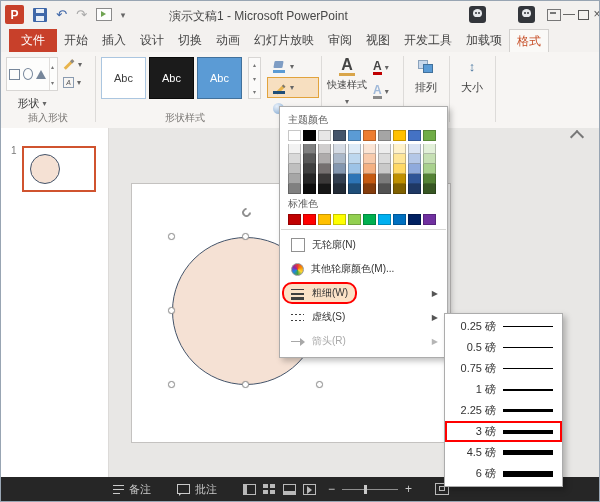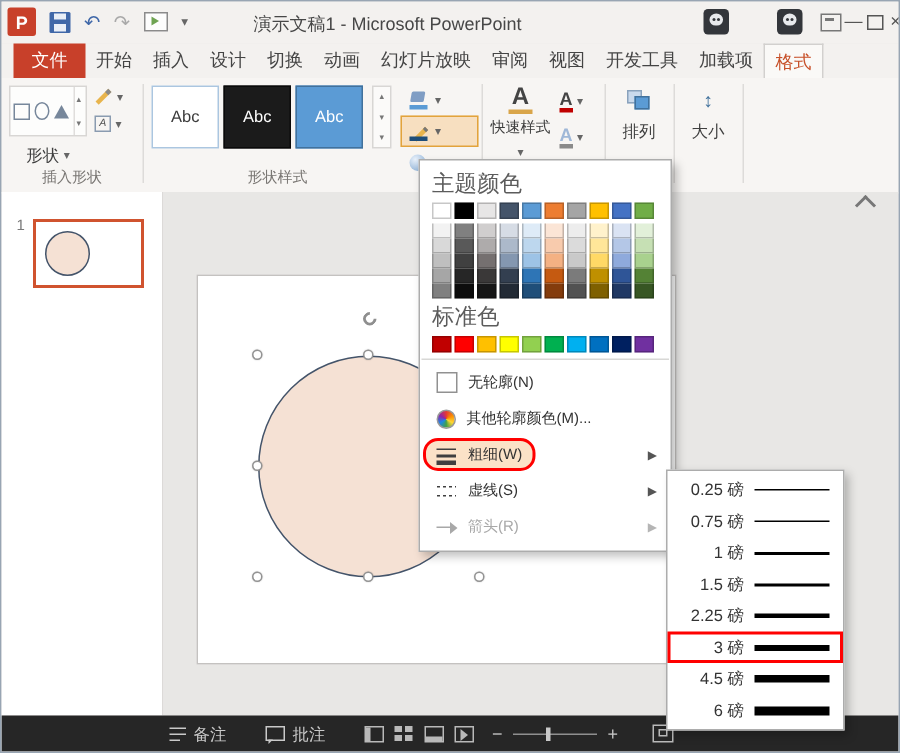--- a/index.html
+++ b/index.html
@@ -101,21 +101,21 @@
   .slide{position:absolute;left:130px;top:55px;width:318px;height:258px;background:#fff;border:1px solid #C4C2C0;}
   .shape-circle{position:absolute;left:40px;top:53px;width:148px;height:148px;border-radius:50%;background:var(--circle-fill);border:1px solid var(--circle-stroke);box-sizing:border-box;}
   .h{position:absolute;width:7px;height:7px;background:#fff;border:1px solid #939393;border-radius:50%;box-sizing:border-box;box-shadow:0 0 1px rgba(0,0,0,.25);}
   .h.tl{left:36px;top:49px}.h.tm{left:110px;top:49px}.h.tr{left:184px;top:49px}
   .h.ml{left:36px;top:123px}.h.mr{left:184px;top:123px}
   .h.bl{left:36px;top:197px}.h.bm{left:110px;top:197px}.h.br{left:184px;top:197px}
   .rot{position:absolute;left:110px;top:24px;width:9px;height:9px;border:2px solid #8F8F8F;border-radius:50%;border-top-color:transparent;transform:rotate(45deg);box-sizing:border-box;}
 
   
   .outline-menu{position:absolute;left:278px;top:105px;width:169px;background:#fff;border:1px solid #ACACAC;box-shadow:3px 3px 6px rgba(0,0,0,.25);z-index:20;padding:3px 0 4px;box-sizing:border-box;}
-  .menu-label{font-size:15px;color:#5C5C5C;padding:3px 8px;}
+  .menu-label{font-size:10px;color:#5C5C5C;padding:3px 8px;}
   .crow{display:flex;gap:2px;padding:0 8px;}
   .crow.main{margin-bottom:3px;}
   .swatch{width:13px;height:11px;border:1px solid rgba(0,0,0,.22);box-sizing:border-box;flex:none;}
   .swatch.v{height:10px;border-top:none;}
   .variant-rows{display:flex;flex-direction:column;}
   .crow.std{margin-bottom:4px;}
   .menu-sep{height:1px;background:#D8D8D6;margin:3px 1px;}
   .menu-item{position:relative;height:24px;display:flex;align-items:center;padding:0 2px;}
   .mi-box{display:inline-flex;align-items:center;gap:7px;height:22px;padding:0 7px;border:2px solid transparent;box-sizing:border-box;}
   .mi-box.hl{background:var(--menu-highlight);border-radius:10px;}
@@ -451,29 +451,29 @@
       </div>
   </div>
 
   <div class="weight-submenu">
     <div id="weight-items">
         <div class="w-item">
           <span class="w-label">0.25 磅</span>
           <span class="w-line" style="height: 1px;"></span>
         </div>
         <div class="w-item">
+          <span class="w-label">0.5 磅</span>
+          <span class="w-line" style="height: 1px;"></span>
+        </div>
+        <div class="w-item">
           <span class="w-label">0.75 磅</span>
           <span class="w-line" style="height: 1px;"></span>
         </div>
         <div class="w-item">
           <span class="w-label">1 磅</span>
-          <span class="w-line" style="height: 2px;"></span>
-        </div>
-        <div class="w-item">
-          <span class="w-label">1.5 磅</span>
           <span class="w-line" style="height: 2px;"></span>
         </div>
         <div class="w-item">
           <span class="w-label">2.25 磅</span>
           <span class="w-line" style="height: 3px;"></span>
         </div>
         <div class="w-item annotated">
           <span class="w-label">3 磅</span>
           <span class="w-line" style="height: 4px;"></span>
         </div>

